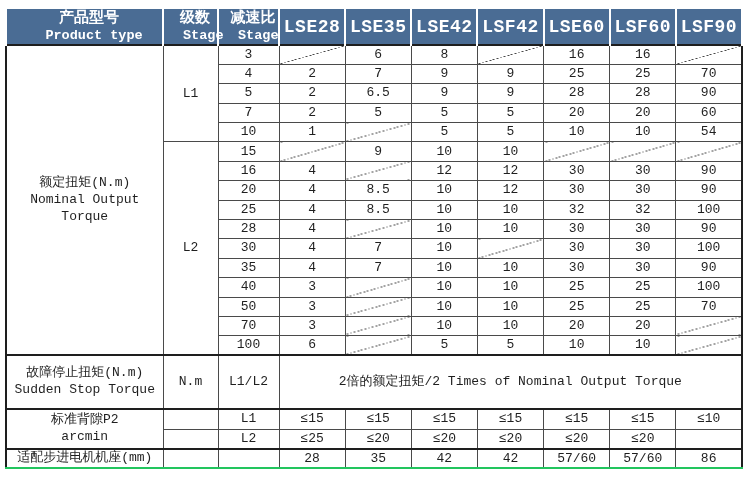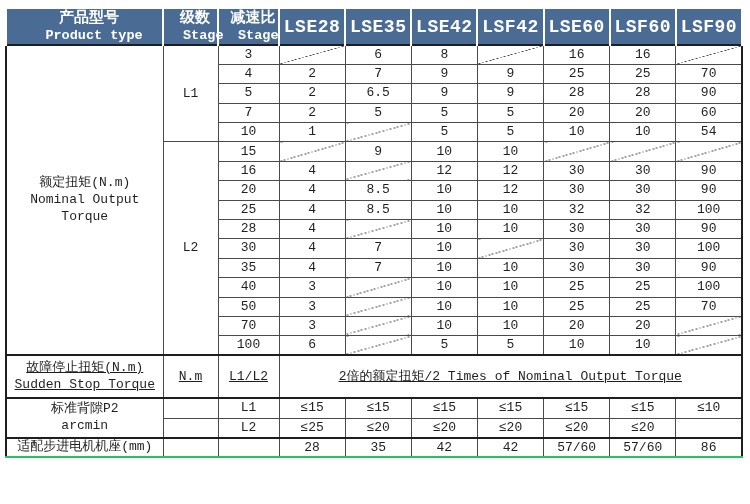--- a/index.html
+++ b/index.html
@@ -23,21 +23,21 @@
   th .en { font-size:13.5px; line-height:16px;padding-left:19px; }
   th.model { font-size:18px; letter-spacing:0.5px; }
   
   td {
     border:1px solid #4a4a4a; padding:0;
     text-align:center; vertical-align:middle;
     font-size:13px; line-height:1.25;
     background:#ffffff;
   }
   tr.torque-row { height:19.4px; }
-  tr.sudden-row { height:43px;text-decoration:underline; }
+  tr.sudden-row { height:54px; }
   tr.backlash-row { height:20px; }
   tr.motor-row { height:18px; }
   td.label-cell { font-size:13px; line-height:1.3; }
   td.label-cell div { white-space:nowrap; }
   .outer-left  { border-left:2px solid #1e1e1e; }
   tbody td:last-child { border-right:2px solid #1e1e1e; }
   .section-top { border-top:2px solid #1e1e1e; }
   tbody.last tr:last-child td { border-bottom:2px solid #22c55e; }
   td.stage-cell, td.ratio-cell { font-size:13px; }
   

